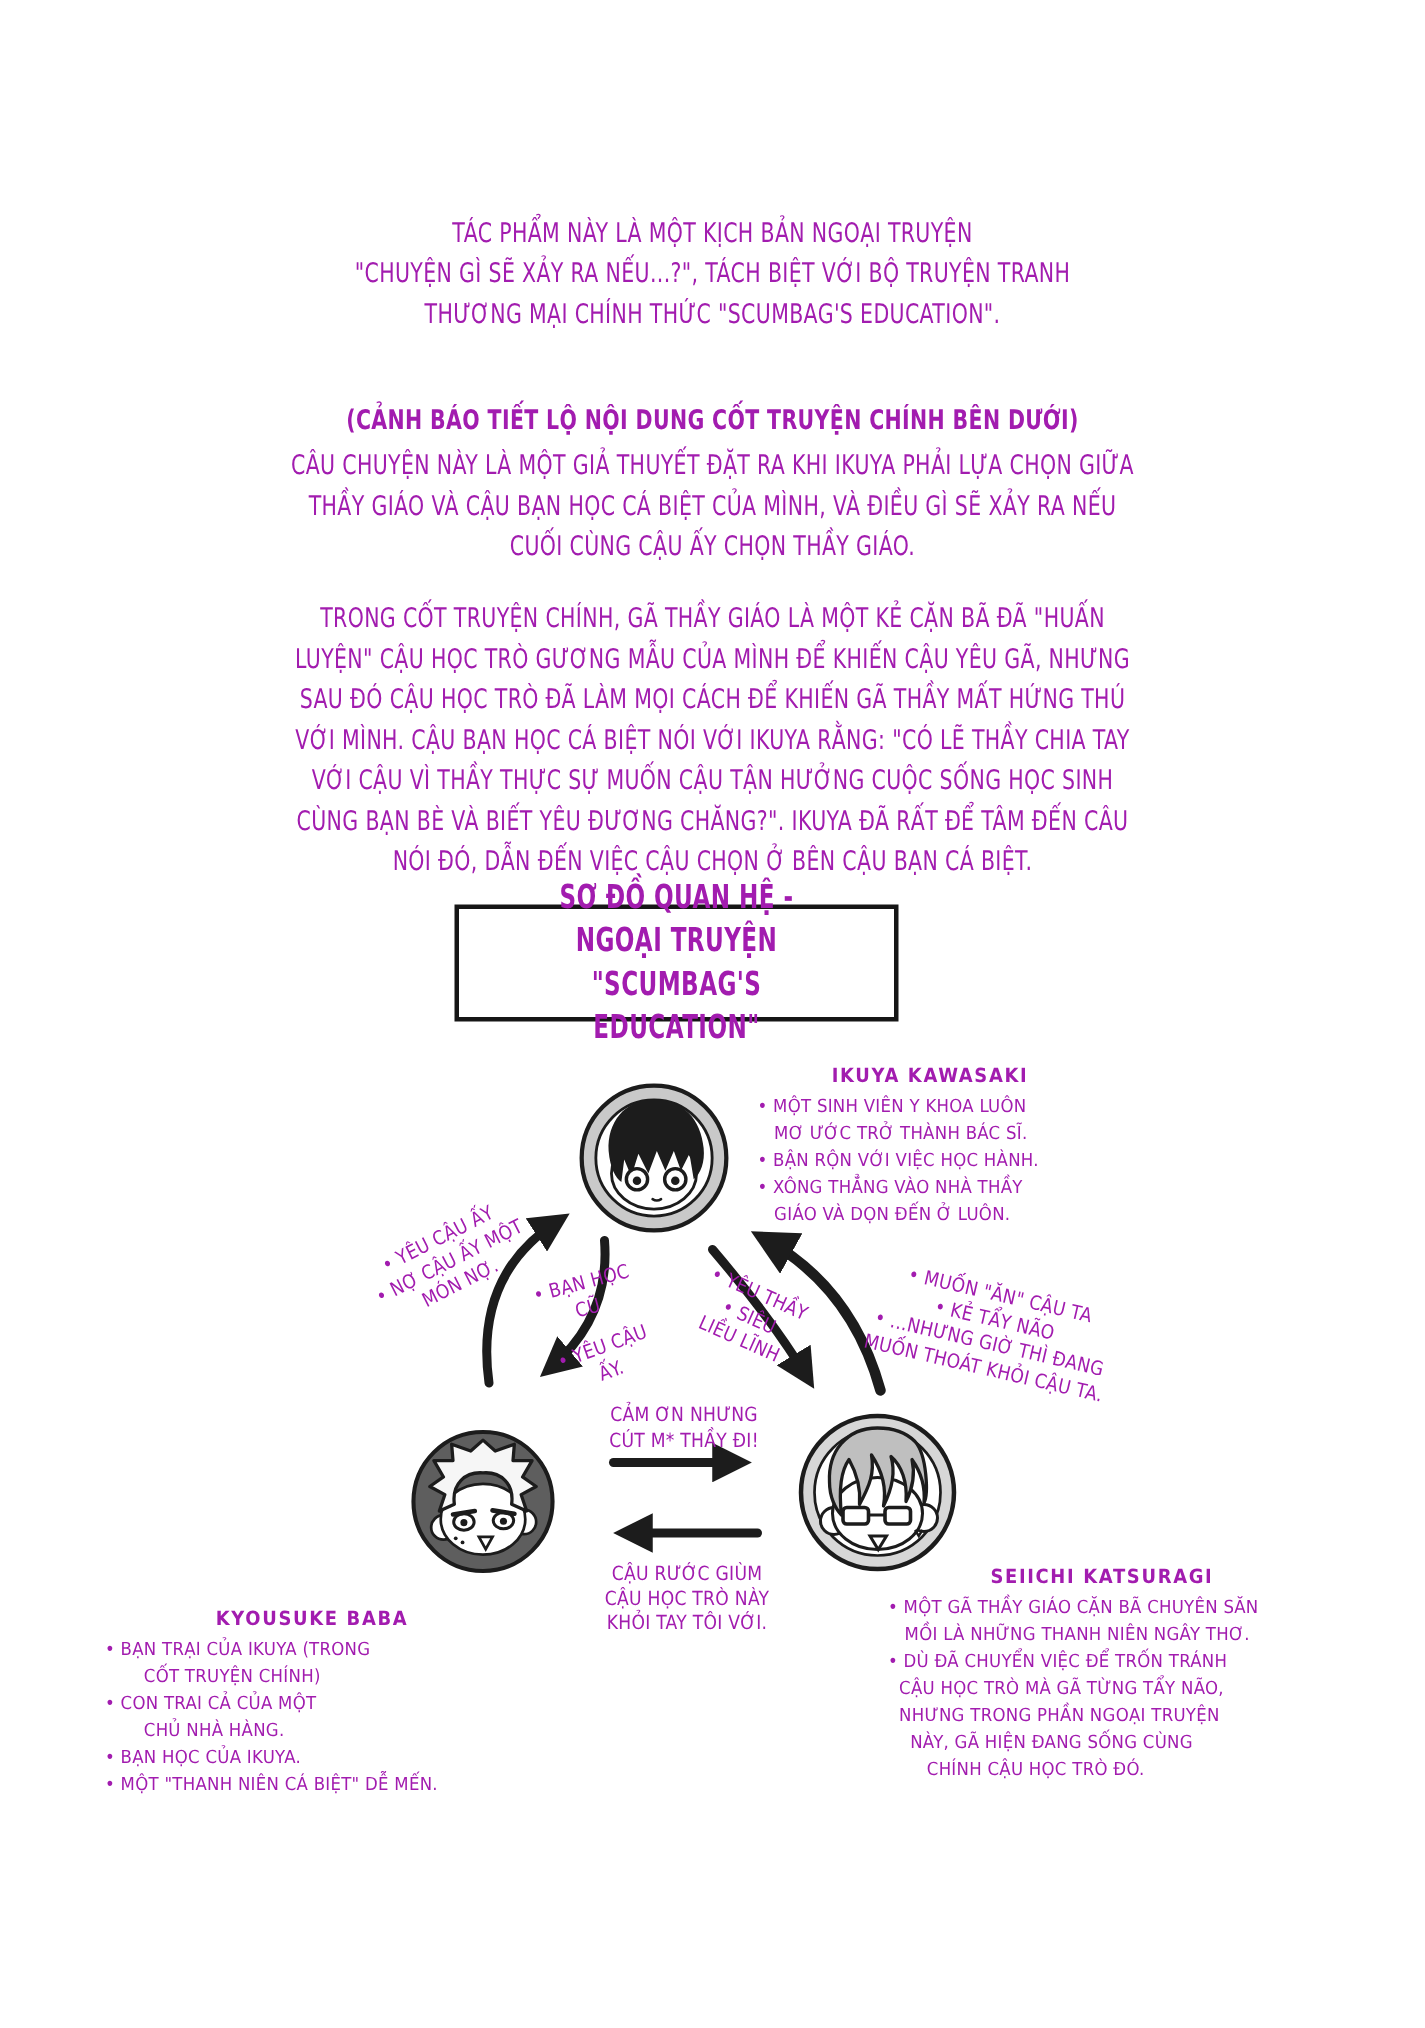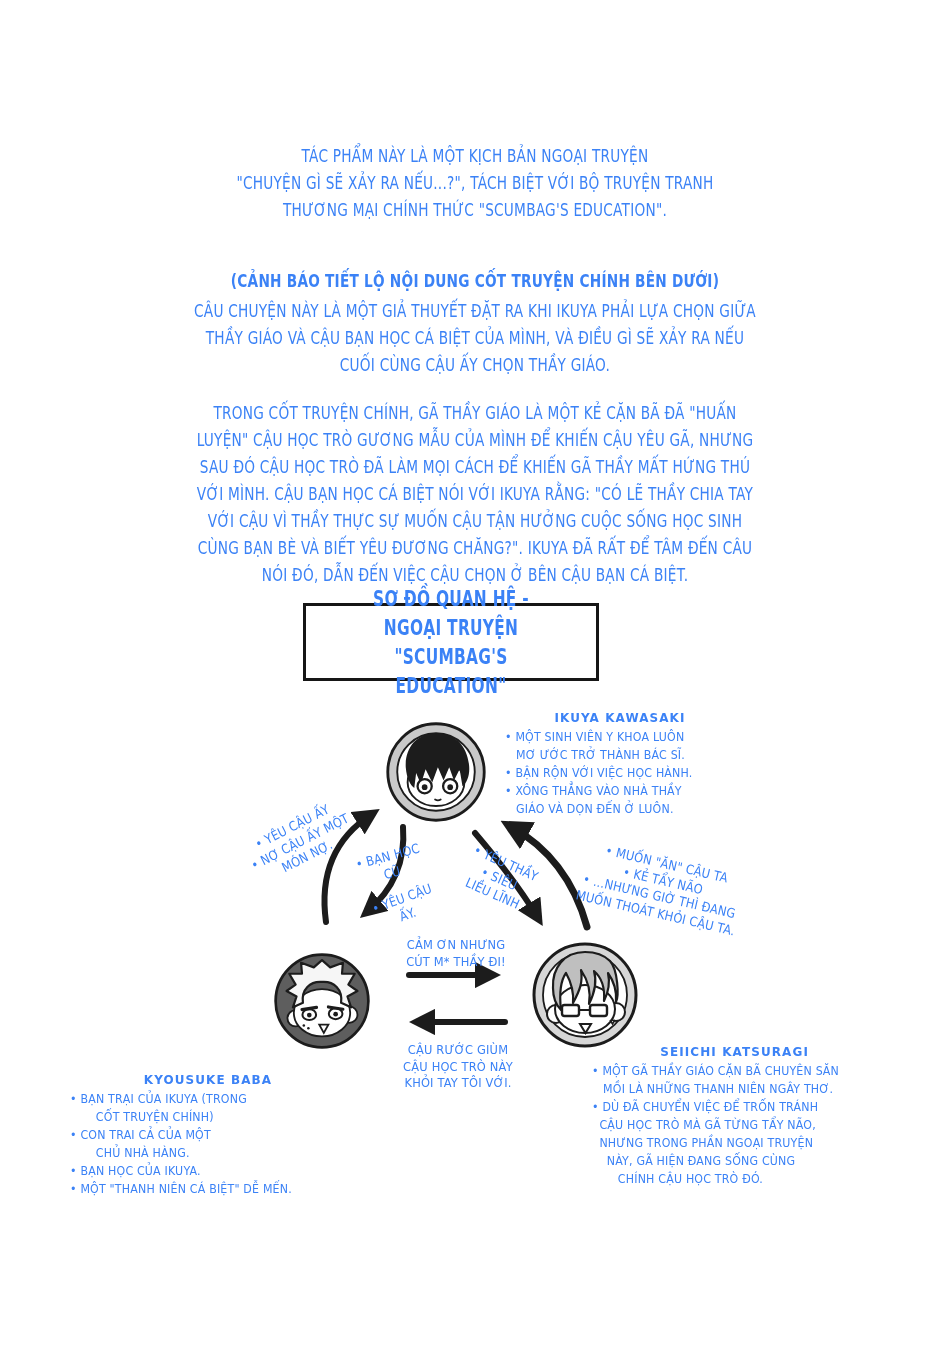--- a/index.html
+++ b/index.html
@@ -1,18 +1,18 @@
 <!DOCTYPE html>
 <html><head>
 <meta charset="utf-8">
 <style>
   html,body{margin:0;padding:0;background:#ffffff;}
   .page{
     position:relative;width:950px;height:1352px;background:#ffffff;
-    font-family:"DejaVu Sans","Liberation Sans",sans-serif;color:#3b82f6;overflow:hidden;
+    font-family:"DejaVu Sans","Liberation Sans",sans-serif;color:#a21caf;overflow:hidden;
   }
   .para{
     position:absolute;left:0;width:950px;text-align:center;
     white-space:pre-line;font-size:18px;line-height:27px;letter-spacing:.3px;
     transform:scaleX(.76);transform-origin:50% 0;
   }
   .para.bold{font-weight:bold;}
   #p1{top:142px;}
   #warn{top:267px;}
   #p2{top:297px;}

